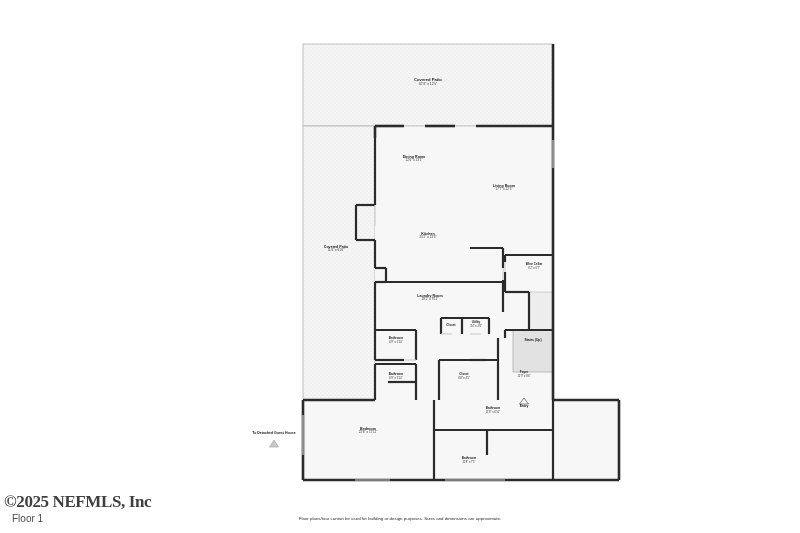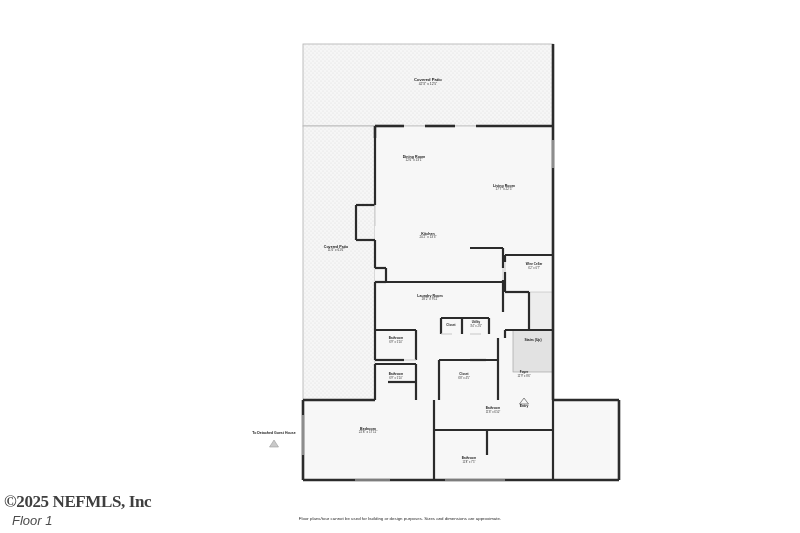--- a/index.html
+++ b/index.html
@@ -114,25 +114,24 @@
     letter-spacing: -0.4px;
     white-space: nowrap;
     font-family: "Liberation Sans", sans-serif;
     opacity: 0.85;
     mix-blend-mode: normal;
   }
   .floor-label {
     position: absolute;
     left: 12px;
     top: 513px;
-    font-size: 13px;
+    font-size: 10px;
     color: #4a4a4a;
     white-space: nowrap;
     font-family: "Liberation Sans", sans-serif;
-    font-style: italic;
   }
 
   .guest-house-lbl {
     position: absolute;
     font-size: 3.5px;
     font-weight: bold;
     color: #1a1a1a;
     white-space: nowrap;
     transform: translateX(-50%);
     text-align: center;

